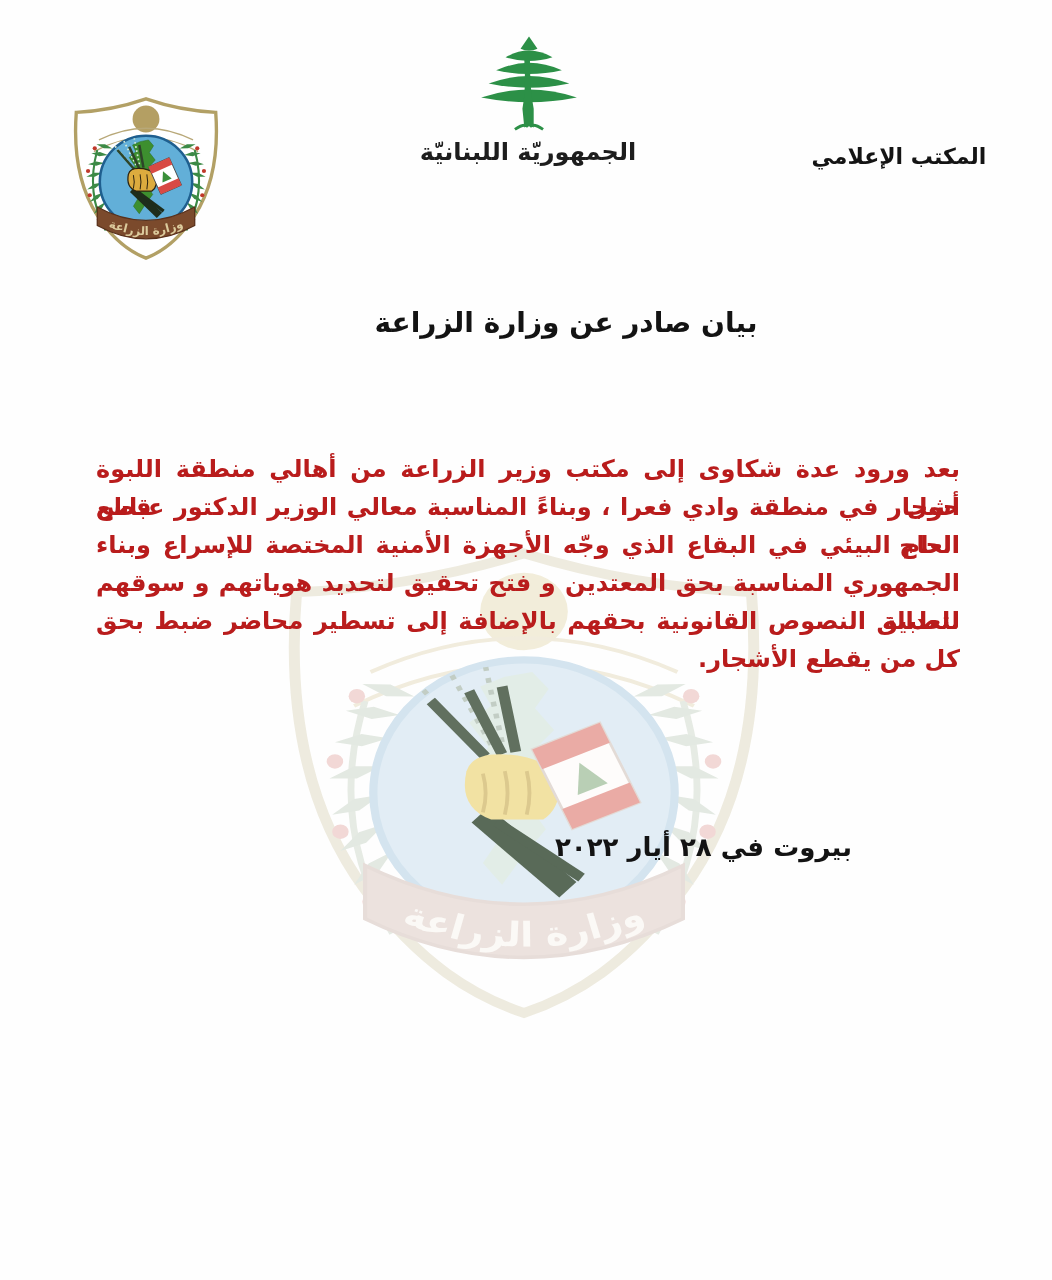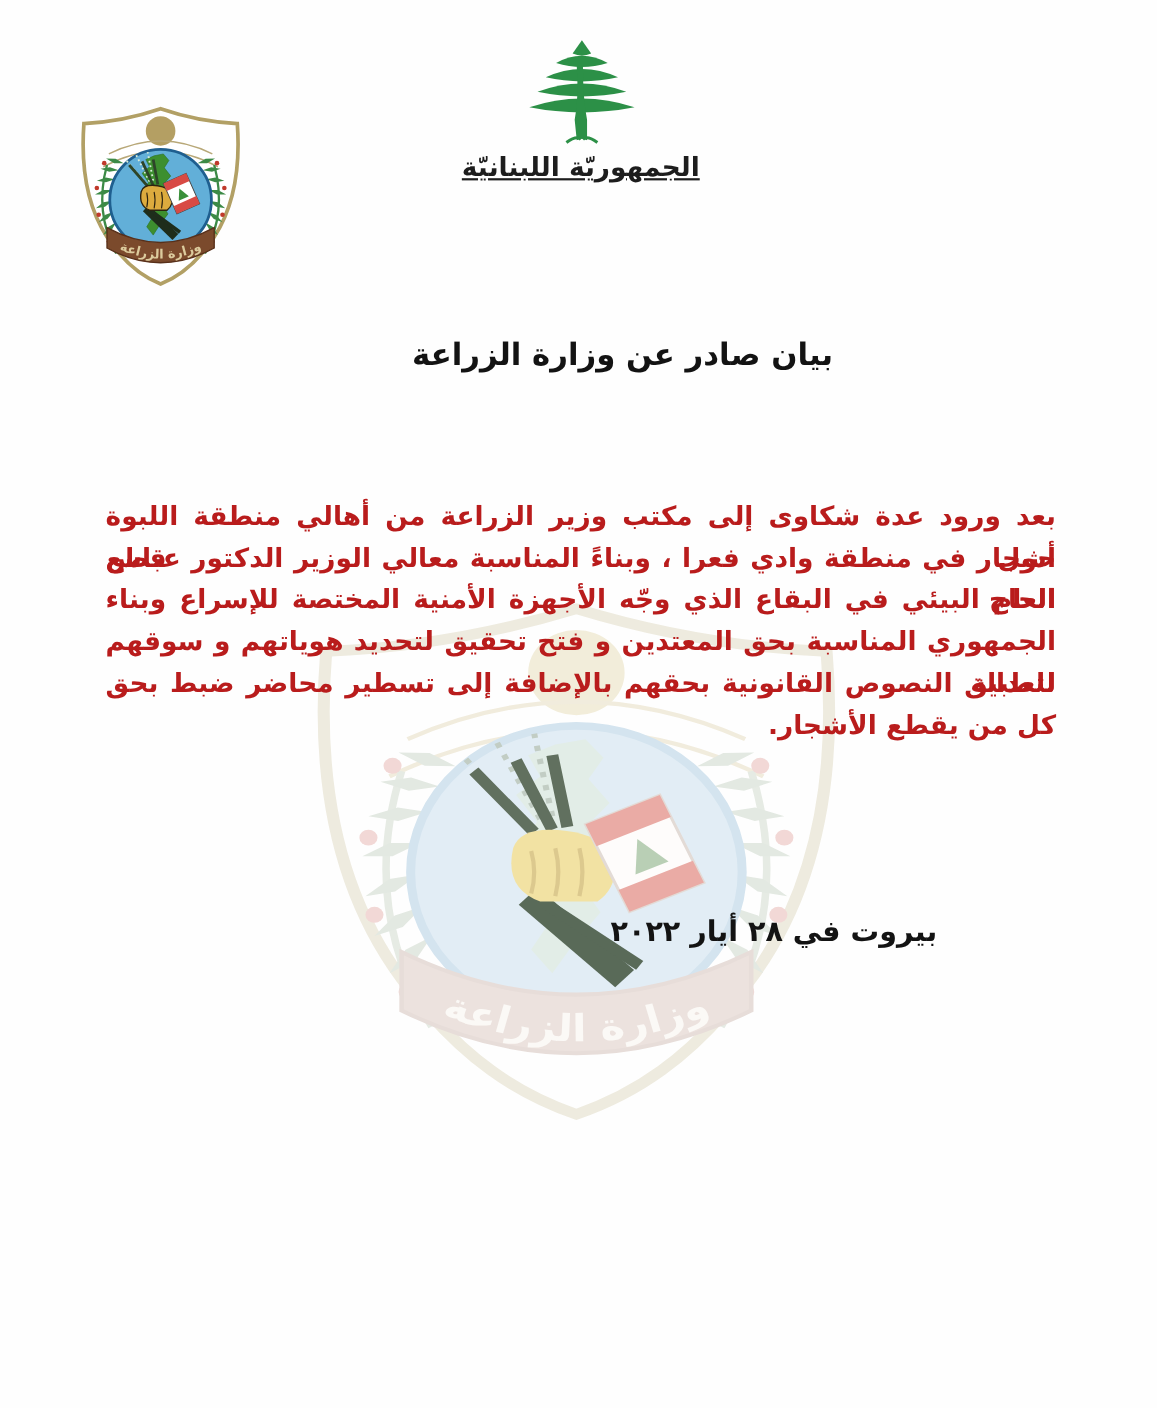--- a/index.html
+++ b/index.html
@@ -10,21 +10,21 @@
   }
   .layer{position:absolute;inset:0;}
   .content{z-index:2;}
   .wm{z-index:1;}
   
   .seal{position:absolute;left:62px;top:88px;width:168px;height:176px;}
   .cedar{position:absolute;left:468px;top:33px;width:122px;height:100px;}
   .republic{
     position:absolute;left:400px;top:138px;width:256px;
     text-align:center;font-weight:700;font-size:24px;color:#1d1d1d;
-    direction:rtl;white-space:nowrap;text-decoration:underline;
+    direction:rtl;white-space:nowrap;
   }
   .office{
     position:absolute;right:38px;top:139px;width:230px;
     text-align:center;font-weight:700;font-size:22px;line-height:36px;
     direction:rtl;color:#141414;
   }
   .office div{white-space:nowrap;}
   .title{
     position:absolute;top:306px;left:0;width:100%;
     text-align:center;font-weight:700;font-size:28px;direction:rtl;color:#131313;padding-left:40px;
@@ -208,20 +208,21 @@
           <path d="M22,53 Q65,37 108,53 Q65,62 22,53 Z"></path>
           <path d="M14,68 Q65,51 116,68 Q65,78 14,68 Z"></path>
           <path d="M60,100 L58,80 Q62,60 60,28 L66,28 Q66,60 70,80 L70,100 Q65,97 60,100 Z"></path>
         </g>
         <path d="M50,102 Q60,95 64,99 M80,102 Q70,95 66,99" stroke="#2c9047" stroke-width="3" fill="none"></path>
       </svg>
     </div>
     <div class="republic">الجمهوريّة اللبنانيّة</div>
 
     <div class="office">
+      <div>المكتب الإعلامي</div>
     </div>
 
     <div class="title">بيان صادر عن وزارة الزراعة</div>
 
     <div class="bodytext">
       <div class="bline">بعد ورود عدة شكاوى إلى مكتب وزير الزراعة من أهالي منطقة اللبوة حول قطع</div>
       <div class="bline">أشجار في منطقة وادي فعرا ، وبناءً المناسبة معالي الوزير الدكتور عباس الحاج</div>
       <div class="bline">العام البيئي في البقاع الذي وجّه الأجهزة الأمنية المختصة للإسراع وبناء</div>
       <div class="bline">الجمهوري المناسبة بحق المعتدين و فتح تحقيق لتحديد هوياتهم و سوقهم للعدالة</div>
       <div class="bline">لتطبيق النصوص القانونية بحقهم بالإضافة إلى تسطير محاضر ضبط بحق</div>

